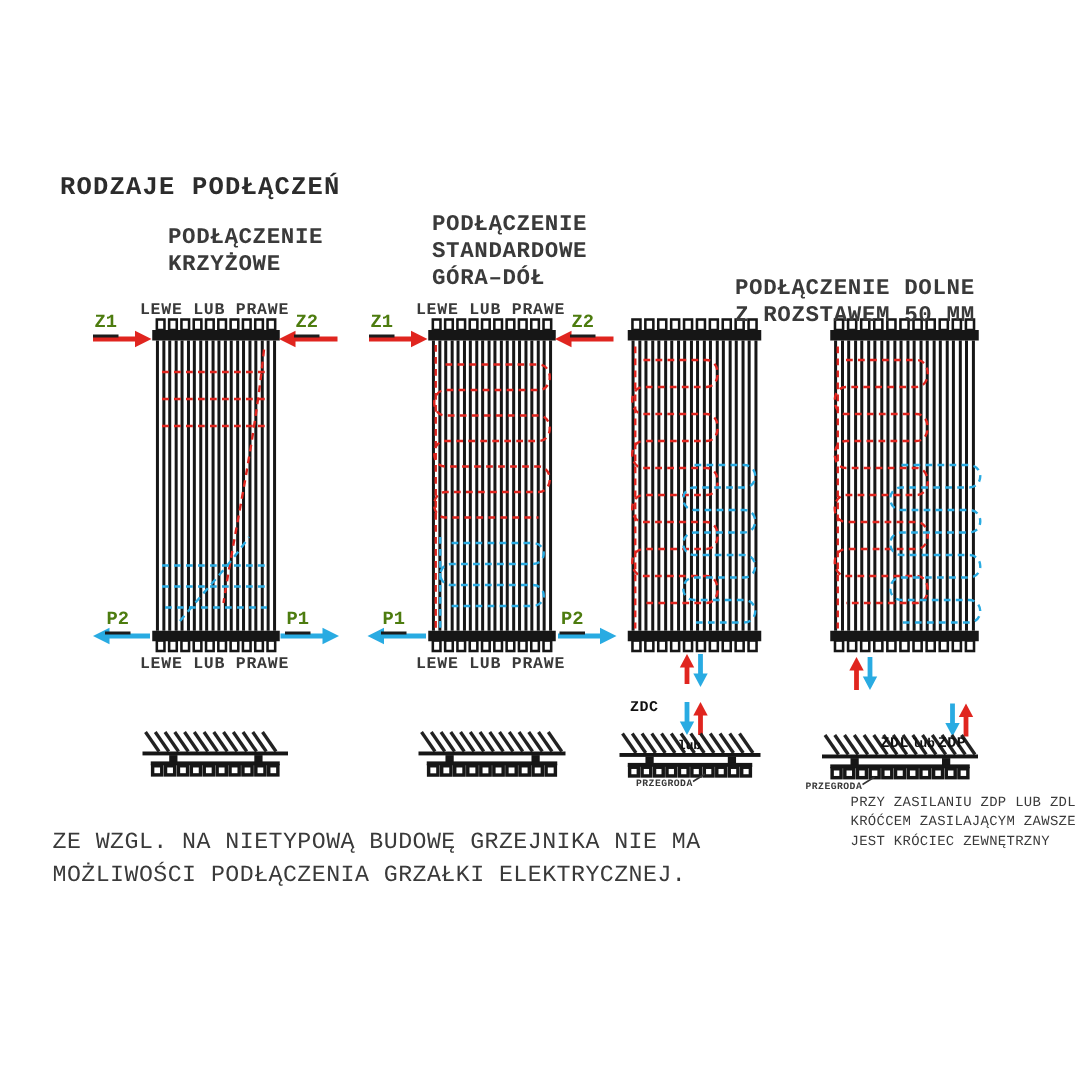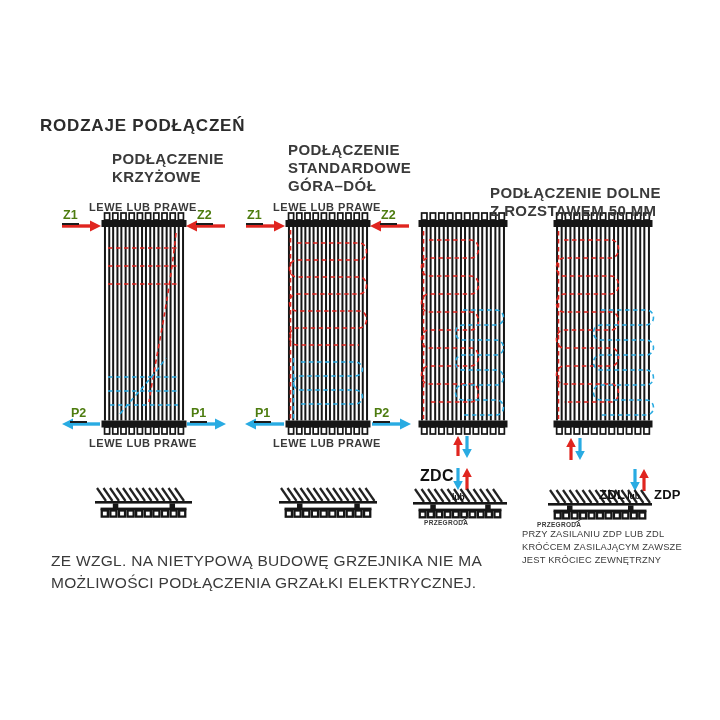--- a/index.html
+++ b/index.html
@@ -1,32 +1,32 @@
 <!DOCTYPE html>
 <html><head>
 <meta charset="utf-8">
 <style>
   html,body{margin:0;padding:0;background:#fff;}
   .stage{
     position:relative;width:720px;height:720px;background:#ffffff;
-    font-family:Liberation Sans, sans-serif;overflow:hidden;color:#3a3a3a;
+    font-family:Liberation Mono, monospace;overflow:hidden;color:#3a3a3a;
   }
   .stage svg{position:absolute;left:0;top:0;}
   .abs{position:absolute;}
   .title{font-size:17px;font-weight:600;letter-spacing:0.8px;color:#2c2c2c;}
   .hdr{font-size:15px;font-weight:600;letter-spacing:0.4px;line-height:1.2;white-space:pre-line;color:#3a3a3a;}
   .lewe{font-size:11px;font-weight:600;letter-spacing:0.5px;color:#3a3a3a;transform:translateX(-50%);white-space:nowrap;}
   .port{font-size:12.5px;font-weight:700;color:#4d7c0f;border-bottom:2.2px solid #1c1c1c;line-height:1.05;padding:0 1px 1px 1px;}
   .or-lbl{font-size:8.5px;font-weight:700;color:#111;margin-top:36px;}
-  .conn-big{font-size:16px;font-weight:700;color:#111;letter-spacing:0.3px;}
+  .conn-big{font-size:10px;font-weight:700;color:#111;letter-spacing:0.3px;}
   .conn-group{display:flex;align-items:baseline;gap:2px;}
-  .conn-group .conn-big{font-size:13px;margin-left:12px;}
+  .conn-group .conn-big{font-size:10px;}
   .przegroda{font-size:6.5px;font-weight:600;letter-spacing:0.3px;color:#3a3a3a;}
   .note4{font-size:9.3px;font-weight:500;letter-spacing:0.2px;line-height:1.42;white-space:pre-line;color:#3a3a3a;}
-  .footer{font-size:15.5px;font-weight:500;letter-spacing:0.3px;line-height:1.42;white-space:pre-line;color:#3a3a3a;margin-left:16px;}
+  .footer{font-size:15.5px;font-weight:500;letter-spacing:0.3px;line-height:1.42;white-space:pre-line;color:#3a3a3a;}
 </style>
 </head>
 <body>
 
 <div class="stage">
 
   <svg id="diagram" width="720" height="720" viewBox="0 0 720 720">
       <rect x="104.55799999999999" y="213" width="5.084" height="7" fill="#fff" stroke="#161616" stroke-width="1.7"></rect>
       <rect x="104.55799999999999" y="427" width="5.084" height="7" fill="#fff" stroke="#161616" stroke-width="1.7"></rect>
       <rect x="103.958" y="227" width="2" height="193.5" fill="#161616"></rect>
@@ -392,19 +392,19 @@
   <div class="abs or-lbl" style="left:452px;top:456px;">lub</div>
   <div class="abs conn-big" style="left:420px;top:467px;">ZDC</div>
   <div class="abs przegroda" style="left:424px;top:519px;">PRZEGRODA</div>
 
   <div class="abs conn-group" style="left:587px;top:455px;">
     <span class="conn-big">ZDL</span>
     <span class="or-lbl">lub</span>
     <span class="conn-big">ZDP</span>
   </div>
   <div class="abs przegroda" style="left:537px;top:521px;">PRZEGRODA</div>
-  <div class="abs note4" style="left:522px;top:528px;">PRZY ZASILANIU ZDP LUB ZDL
+  <div class="abs note4" style="left:567px;top:528px;">PRZY ZASILANIU ZDP LUB ZDL
 KRÓĆCEM ZASILAJĄCYM ZAWSZE
 JEST KRÓCIEC ZEWNĘTRZNY</div>
 
   <div class="abs footer" style="left:35px;top:550px;">ZE WZGL. NA NIETYPOWĄ BUDOWĘ GRZEJNIKA NIE MA
 MOŻLIWOŚCI PODŁĄCZENIA GRZAŁKI ELEKTRYCZNEJ.</div>
 </div>
 
 </body></html>

